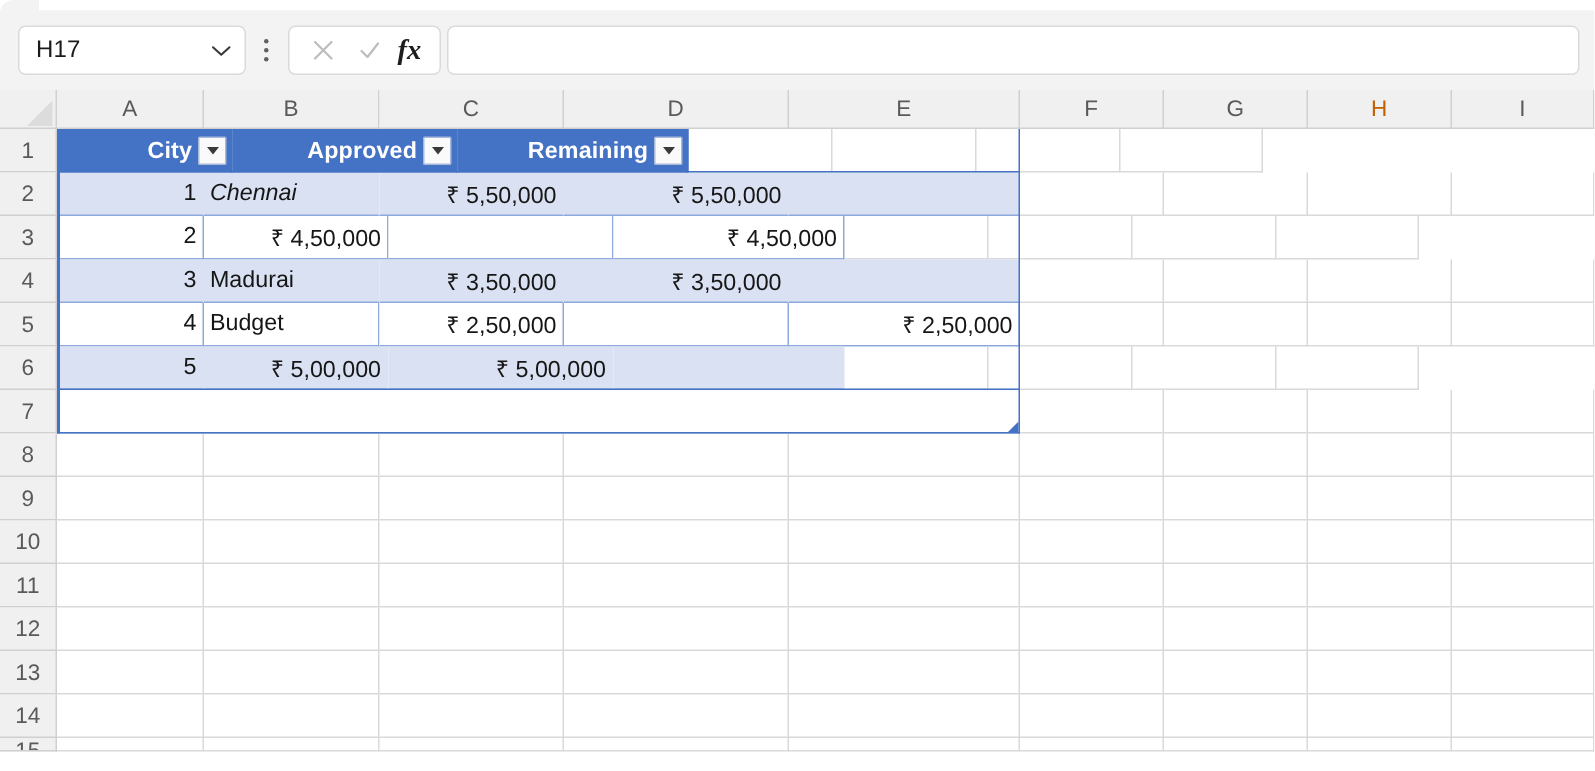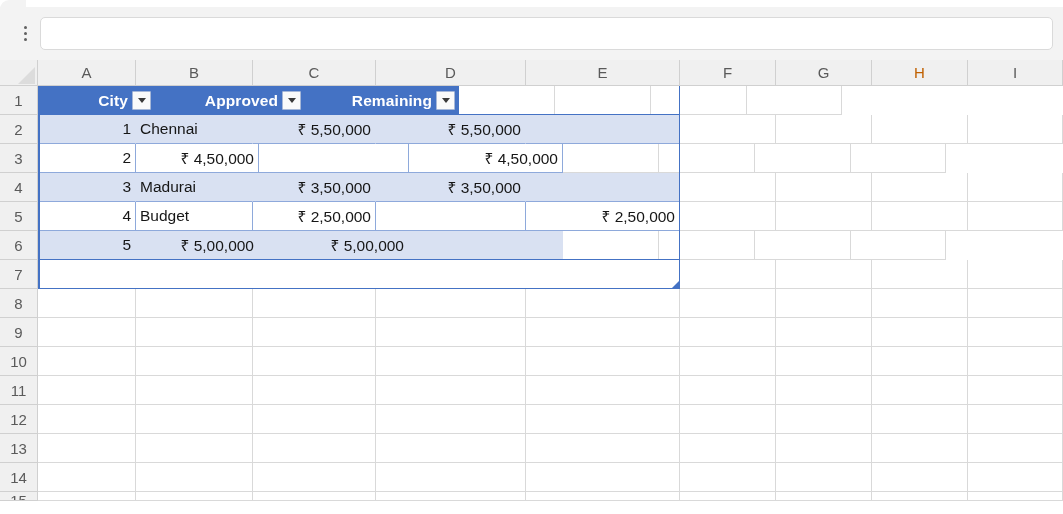--- a/index.html
+++ b/index.html
@@ -269,27 +269,48 @@
 <body>
 
 <div id="app">
 
   <div class="window-lip">
     <div class="window-lip-corner"></div>
   </div>
 
   <div class="formula-strip">
 
+    <div class="name-box">
+      <span class="name-box-value">H17</span>
+      <span class="chev">
+        <svg width="13" height="8" viewBox="0 0 13 8">
+          <path d="M1 1.5 L6.5 6.5 L12 1.5" fill="none" stroke="#3a3a3a" stroke-width="1.4" stroke-linecap="round" stroke-linejoin="round"></path>
+        </svg>
+      </span>
+    </div>
 
     <div class="kebab">
       <i></i>
       <i></i>
       <i></i>
     </div>
 
+    <div class="fx-group">
+      <div class="fx-btn disabled">
+        <svg width="17" height="17" viewBox="0 0 17 17">
+          <path d="M3 3 L14 14 M14 3 L3 14" fill="none" stroke="#bdbdbd" stroke-width="1.5" stroke-linecap="round"></path>
+        </svg>
+      </div>
+      <div class="fx-btn disabled">
+        <svg width="17" height="17" viewBox="0 0 17 17">
+          <path d="M3 9 L7 13 L14 4" fill="none" stroke="#bdbdbd" stroke-width="1.5" stroke-linecap="round" stroke-linejoin="round"></path>
+        </svg>
+      </div>
+      <div class="fx-label">fx</div>
+    </div>
 
     <div class="formula-input" placeholder=""></div>
   </div>
 
   <div id="grid">
 
     <div class="colhead-row">
       <div class="corner-box">
         <div class="corner-tri"></div>
       </div>
@@ -345,21 +366,21 @@
               <div class="tri"></div>
             </div>
           </div>
           <div class="cell" style="width: 96px; flex: 0 0 96px; height: 29px;"></div>
           <div class="cell" style="width: 96px; flex: 0 0 96px; height: 29px;"></div>
           <div class="cell" style="width: 96px; flex: 0 0 96px; height: 29px;"></div>
           <div class="cell" style="width: 95px; flex: 0 0 95px; height: 29px;"></div>
         </div>
         <div class="grid-row" style="height: 29px;">
           <div class="cell tbl-cell num tbl-band" style="width: 98px; flex: 0 0 98px; height: 29px;">1</div>
-          <div class="cell tbl-cell txt tbl-band" style="width: 117px; flex: 0 0 117px; height: 29px;">Chennai</div>
+          <div class="cell tbl-cell txt tbl-band" style="width: 117px; flex: 0 0 117px; height: 29px; font-style: italic;">Chennai</div>
           <div class="cell tbl-cell num tbl-band" style="width: 123px; flex: 0 0 123px; height: 29px;">₹ 5,50,000</div>
           <div class="cell tbl-cell num tbl-band" style="width: 150px; flex: 0 0 150px; height: 29px;">₹ 5,50,000</div>
           <div class="cell tbl-cell num tbl-band" style="width: 154px; flex: 0 0 154px; height: 29px;"></div>
           <div class="cell" style="width: 96px; flex: 0 0 96px; height: 29px;"></div>
           <div class="cell" style="width: 96px; flex: 0 0 96px; height: 29px;"></div>
           <div class="cell" style="width: 96px; flex: 0 0 96px; height: 29px;"></div>
           <div class="cell" style="width: 95px; flex: 0 0 95px; height: 29px;"></div>
         </div>
         <div class="grid-row" style="height: 29px;">
           <div class="cell tbl-cell num tbl-plain sep-right" style="width: 98px; flex: 0 0 98px; height: 29px;">2</div>

